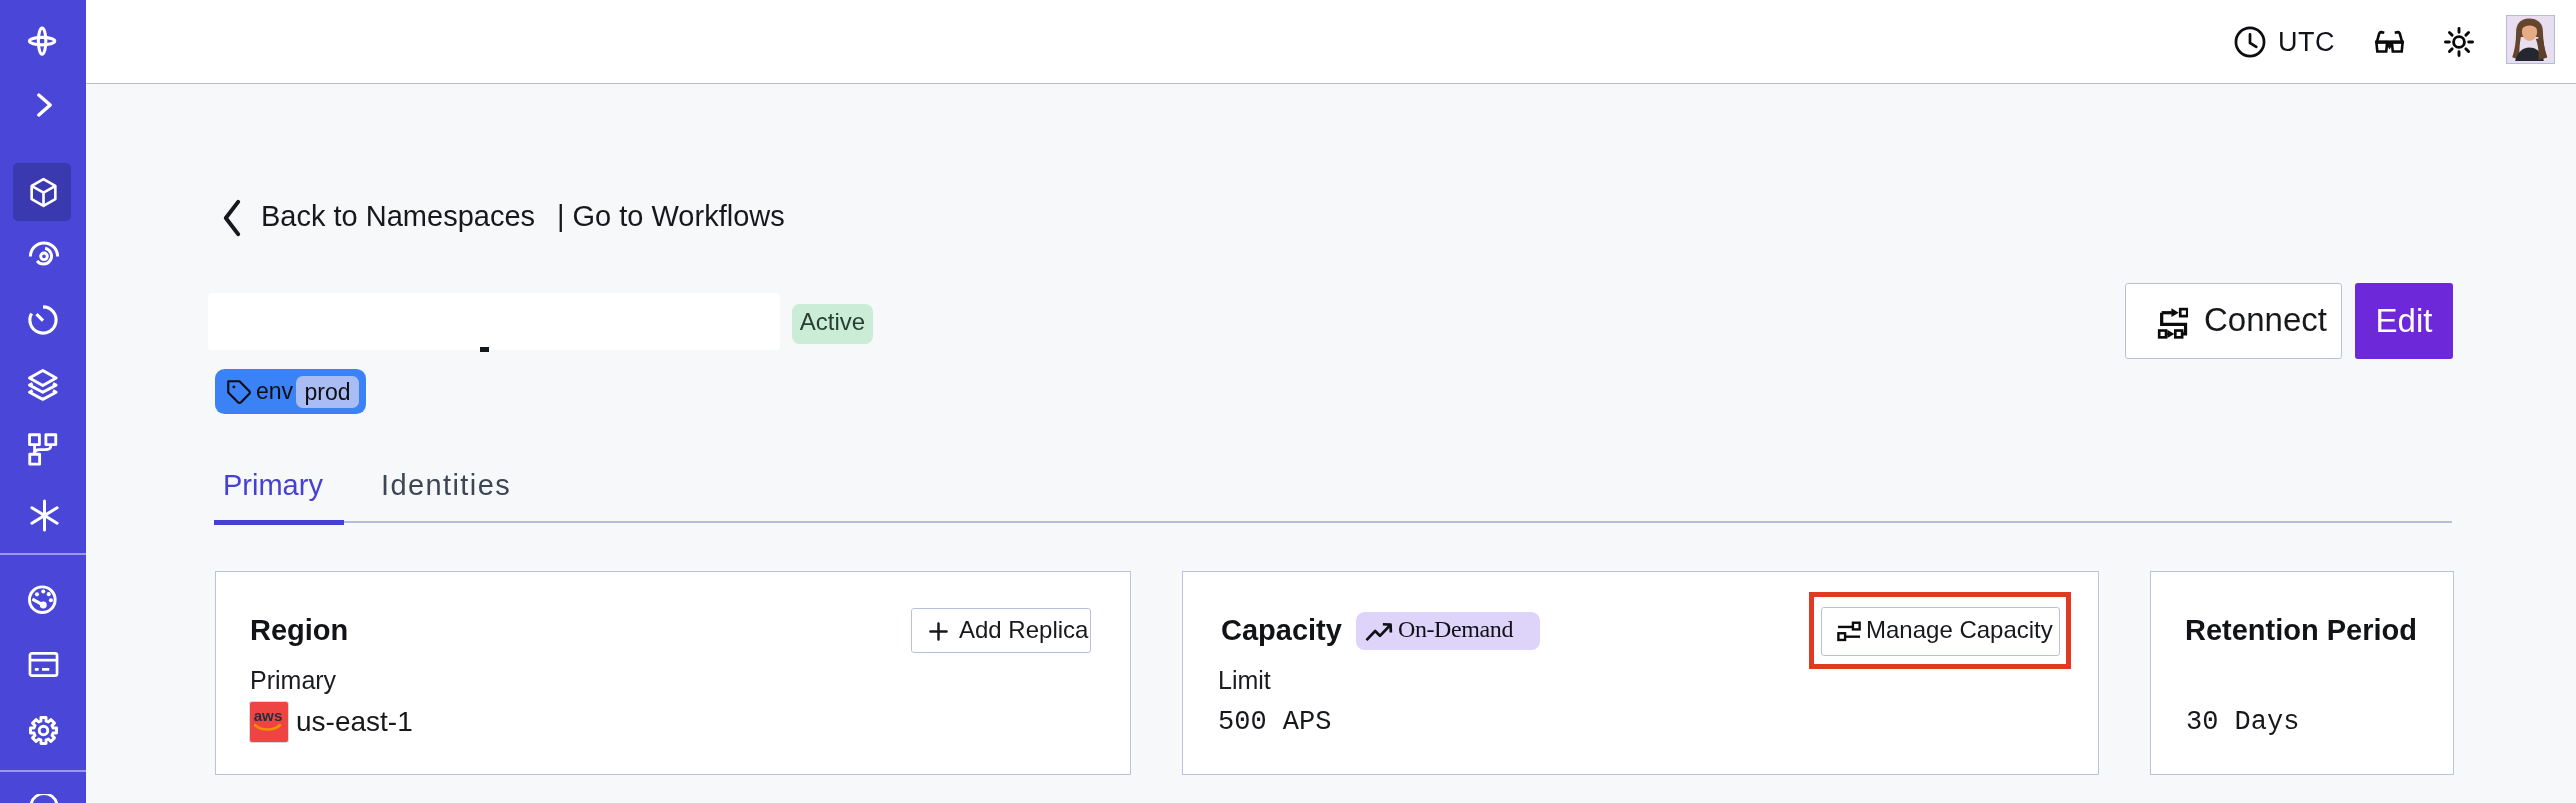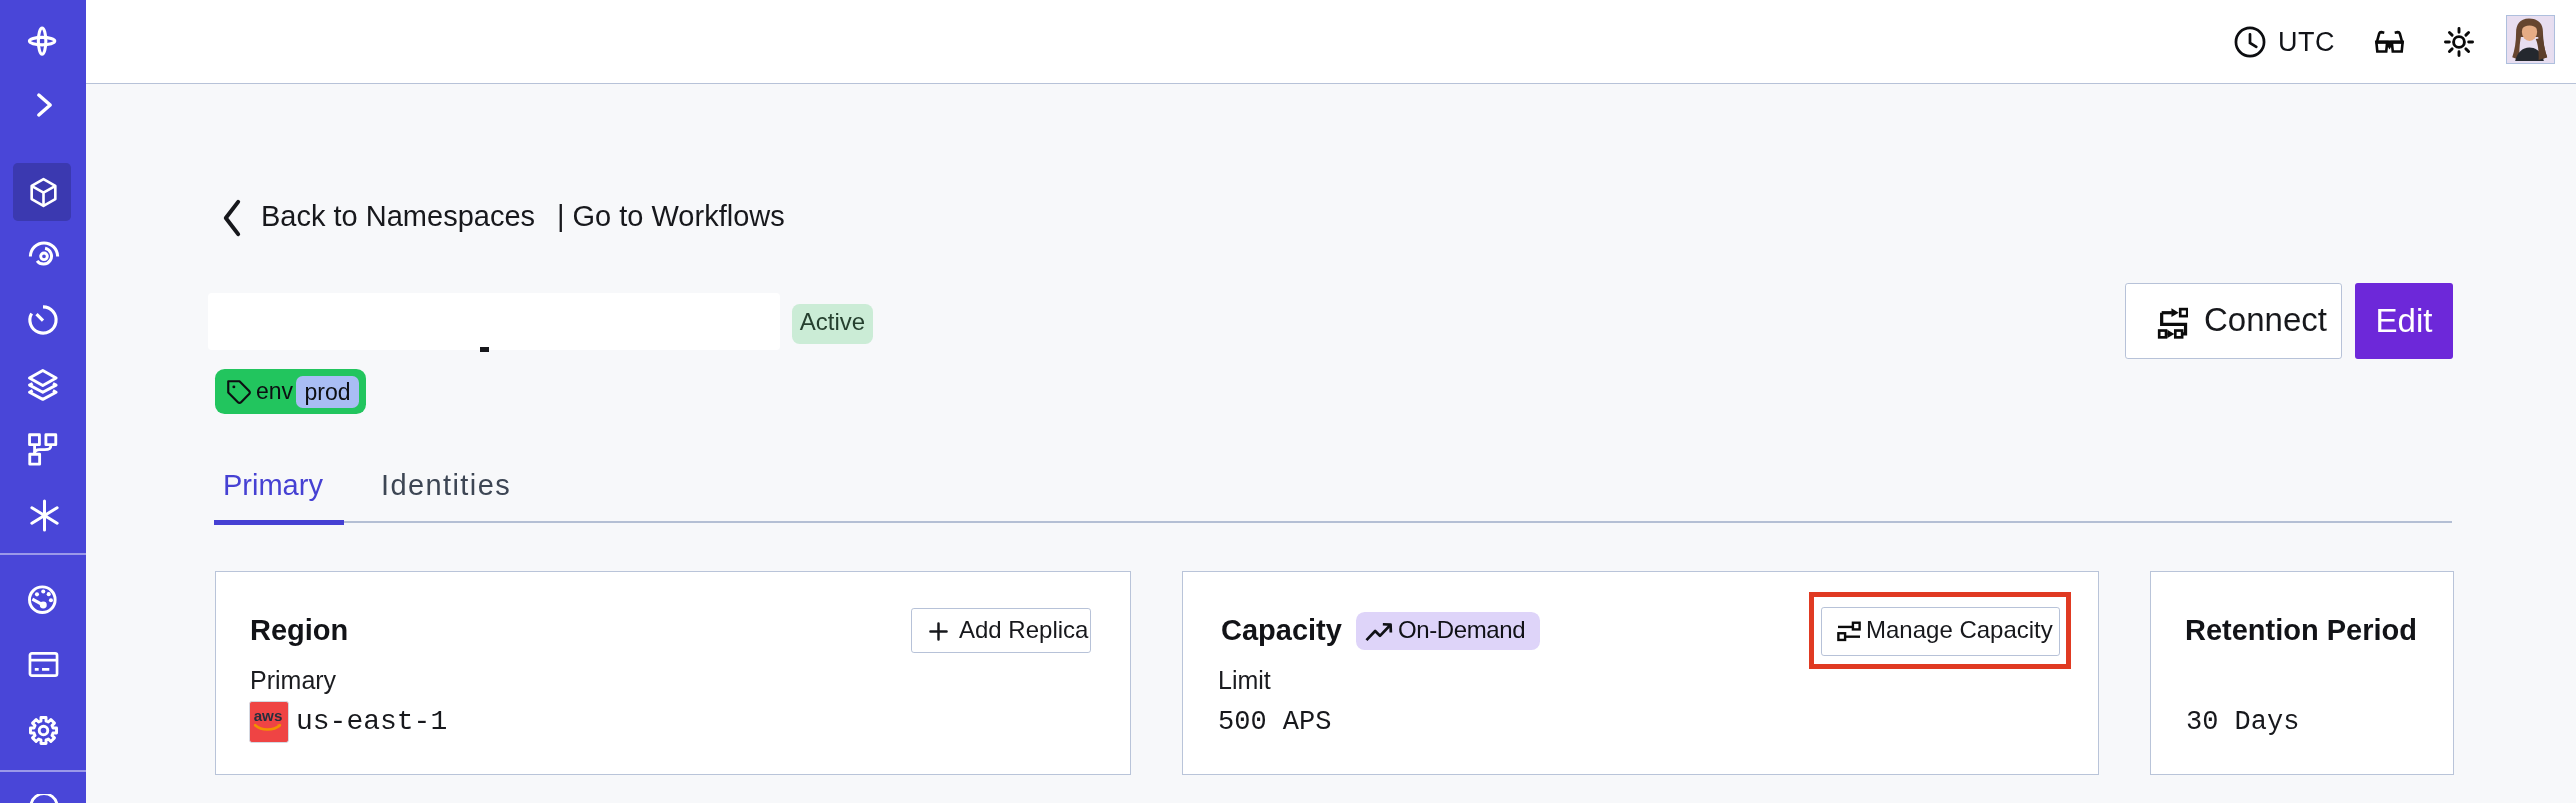--- a/index.html
+++ b/index.html
@@ -11,21 +11,21 @@
 #utc { left:2278px; top:27px; font-size:27px; color:#111318; letter-spacing:0.5px; }
 #avatar { left:2506px; top:15.3px; width:49px; height:49px; border:1.9px solid #aebfdd; background:#e6ddf0; }
 
 #sidebar { left:0; top:0; width:86px; height:804px; background:#4946d8; z-index:5; }
 #sidebar .tile { left:13.4px; top:163px; width:58px; height:58px; background:#3b39b0; border-radius:4.8px; }
 #sidebar .divider { left:0; width:86px; height:1.9px; background:rgba(255,255,255,0.45); }
 #backtext { left:261px; top:199px; font-size:29px; color:#17181c; line-height:35px;}
 #titlebox { left:208px; top:293px; width:572px; height:57px; background:#ffffff; border-radius:3.8px; }
 #titledash { left:480px; top:347px; width:8.6px; height:4.8px; background:#17181c; }
 #activebadge { left:792px; top:304px; width:81px; height:40px; background:#cbecd6; border-radius:7.7px; color:#26402f; font-size:24px; text-align:center; line-height:36px;}
-#envchip { left:215px; top:369px; width:151px; height:45px; background:#22c55e; border-radius:9.6px; }
+#envchip { left:215px; top:369px; width:151px; height:45px; background:#3b82f6; border-radius:9.6px; }
 #envchip .txt { left:41px; top:7.7px; font-size:23px; color:#0d0e12; line-height:29px;}
 #prodchip { left:81px; top:6.7px; width:63px; height:32px; background:#a9bdf4; border-radius:6.7px; font-size:23px; color:#0d0e12; text-align:center; line-height:32px;}
 #btn-connect { left:2125px; top:283px; width:217px; height:76px; background:#ffffff; border:1.9px solid #b7c2d8; border-radius:2.9px; }
 #btn-connect .lbl { left:78px; top:17.3px; font-size:33px; color:#17181c; }
 #btn-edit { left:2355px; top:283px; width:98px; height:76px; background:#6d28d9; border-radius:2.9px; color:#ffffff; font-size:33px; text-align:center; line-height:76px; }
 
 #tab-overview { left:223px; top:469px; font-size:29px; font-weight:500; color:#4641d3; }
 #tab-identities { left:381px; top:469px; font-size:29px; font-weight:500; color:#3d4654; letter-spacing:1.4px; }
 #tabhr { left:214px; top:521px; width:2238px; height:1.9px; background:#b4bfd4; }
 #tabink { left:214px; top:520px; width:130px; height:4.8px; background:#4641d3; }
@@ -33,25 +33,25 @@
 .card { top:571px; height:204px; background:#ffffff; border:1.9px solid #b9c4d9; }
 #card-region { left:215px; width:916px; }
 #card-capacity { left:1182px; width:917px; }
 #card-retention { left:2150px; width:304px; }
 .cardtitle { font-size:29px; font-weight:600; color:#121317; }
 .sublabel { font-size:25px; color:#1b1c20; }
 .monoval { font-family:"Liberation Mono",monospace; font-size:27px; color:#17181c; }
 #rg-title { left:34px; top:42px; }
 #rg-primary { left:34px; top:94px; }
 #awsbox { left:33px; top:129px; width:40px; height:42px; background:#ef4444; border:1.9px solid #d4d9e2; border-radius:2.9px; }
-#rg-useast { left:80px; top:134px; font-size:28px; color:#17181c;font-family:Liberation Mono, monospace; }
+#rg-useast { left:80px; top:134px; font-size:28px; color:#17181c; }
 #btn-addreplica { left:695px; top:36px; width:180px; height:45px; background:#fff; border:1.9px solid #b7c2d8; border-radius:2.9px; }
 #btn-addreplica .lbl { left:47px; top:6.7px; font-size:24px; color:#17181c; }
 #cp-title { left:38px; top:42px; }
-#ondemand { left:173px; top:40px; width:184px; height:38px; background:#ded4f9; border-radius:8.6px; }
+#ondemand { left:173px; top:40px; width:184px; height:38px; background:#ded4f9; border-radius:8.6px;font-family:Liberation Serif, serif; }
 #ondemand .lbl { left:42px; top:3.8px; font-size:24px; color:#101116; letter-spacing:-0.4px; }
 #redbox { left:626px; top:20px; width:262px; height:77px; border:5.8px solid #e03a22; }
 #btn-manage { left:638px; top:35px; width:239px; height:49px; background:#fff; border:1.9px solid #b7c2d8; border-radius:2.9px; }
 #btn-manage .lbl { left:44px; top:7.7px; font-size:24px; color:#17181c; }
 #cp-limit { left:35px; top:94px; }
 #cp-aps { left:35px; top:135px; }
 #rt-title { left:34px; top:42px; }
 #rt-days { left:35px; top:135px; }
 svg { display:block; }
 </style>

